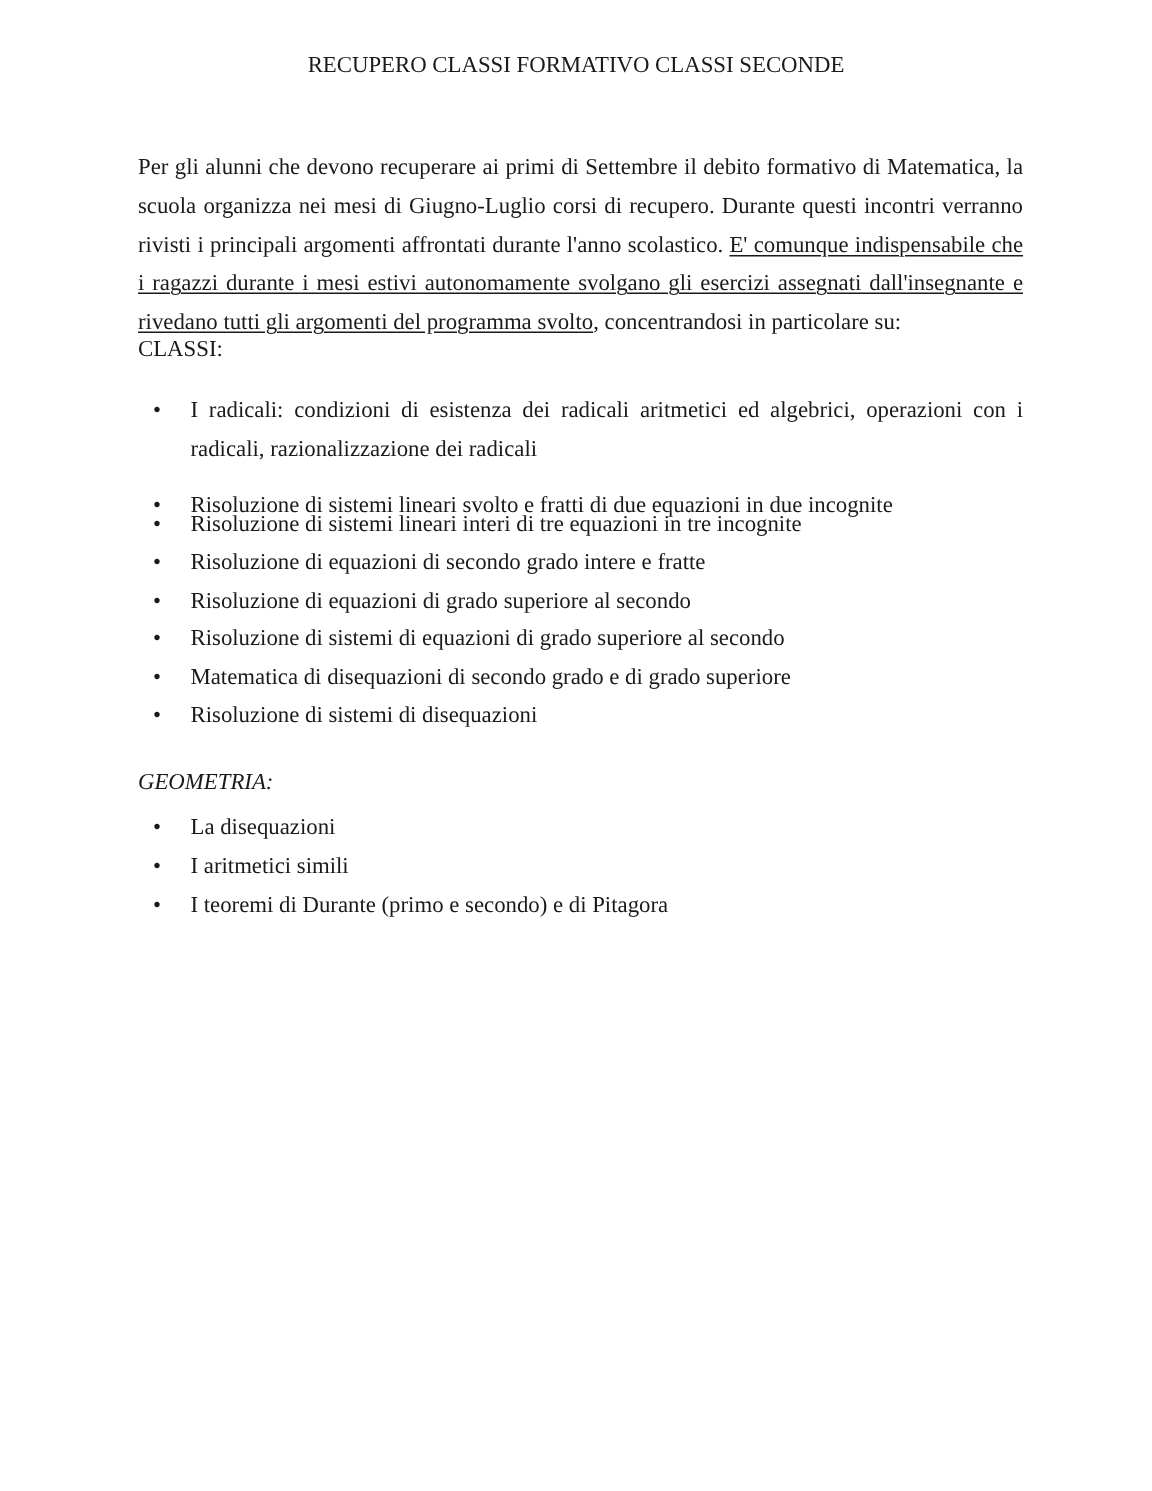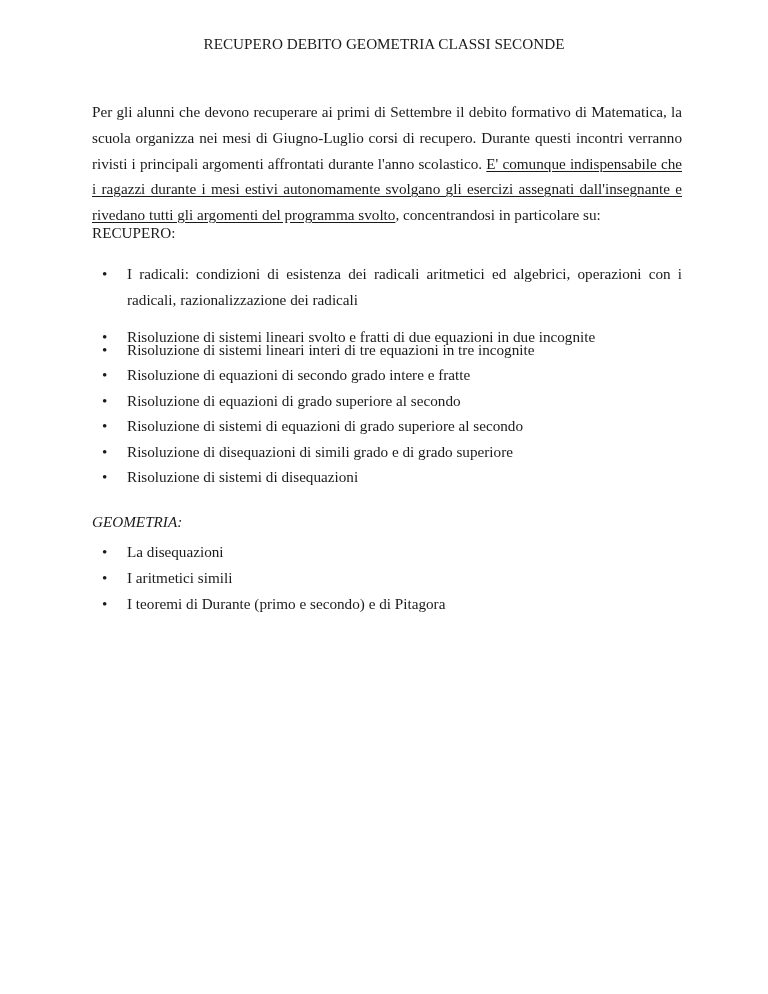--- a/index.html
+++ b/index.html
@@ -10,25 +10,25 @@
   .para .u { text-decoration: underline; text-underline-offset: 2px; }
   .section { position: absolute; left: 92px; font-size: 15.2px; }
   .list { position: absolute; left: 92px; width: 590px; margin: 0; padding: 0; list-style: none; }
   .list li { position: relative; padding-left: 35px; line-height: 25.8px; margin-bottom: 0; }
   .list li .bullet { position: absolute; left: 10px; top: 0; }
   .list li .txt { display: block; text-align: justify; }
 </style>
 </head>
 <body>
 
-<div class="title">RECUPERO DEBITO GEOMETRIA CLASSI SECONDE</div>
+<div class="title">RECUPERO CLASSI FORMATIVO CLASSI SECONDE</div>
 
 <div class="para"><span>Per gli alunni che devono recuperare ai primi di Settembre il debito formativo di Matematica, la scuola organizza nei mesi di Giugno-Luglio corsi di recupero. Durante questi incontri  verranno rivisti i principali argomenti affrontati durante l'anno scolastico. </span><span class="u">E' comunque indispensabile che i ragazzi durante i mesi estivi autonomamente svolgano gli esercizi assegnati dall'insegnante e rivedano tutti gli argomenti del programma svolto</span><span>, concentrandosi in particolare su:</span></div>
 
-<div class="section" style="top:224px;">RECUPERO:</div>
+<div class="section" style="top:224px;">CLASSI:</div>
 
 <ul class="list" style="top:261px;">
   <li style="margin-bottom:11px;">
       <span class="bullet">•</span>
       <span class="txt">I radicali: condizioni di esistenza dei radicali aritmetici ed algebrici, operazioni con i radicali, razionalizzazione dei radicali</span>
     </li>
   <li style="margin-bottom:0px;">
       <span class="bullet">•</span>
       <span class="txt">Risoluzione di sistemi lineari svolto e fratti di due equazioni in due incognite</span>
     </li>
@@ -54,21 +54,21 @@
 </ul>
 <ul class="list" style="top:413px;">
   <li>
       <span class="bullet">•</span>
       <span class="txt">Risoluzione di sistemi di equazioni di grado superiore al secondo</span>
     </li>
 </ul>
 <ul class="list" style="top:439px;">
   <li>
       <span class="bullet">•</span>
-      <span class="txt">Risoluzione di disequazioni di simili grado e di grado superiore</span>
+      <span class="txt">Matematica di disequazioni di secondo grado e di grado superiore</span>
     </li>
 </ul>
 <ul class="list" style="top:464px;">
   <li>
       <span class="bullet">•</span>
       <span class="txt">Risoluzione di sistemi di disequazioni</span>
     </li>
 </ul>
 
 <div class="section" style="top:513px;font-style:italic;">GEOMETRIA:</div>

